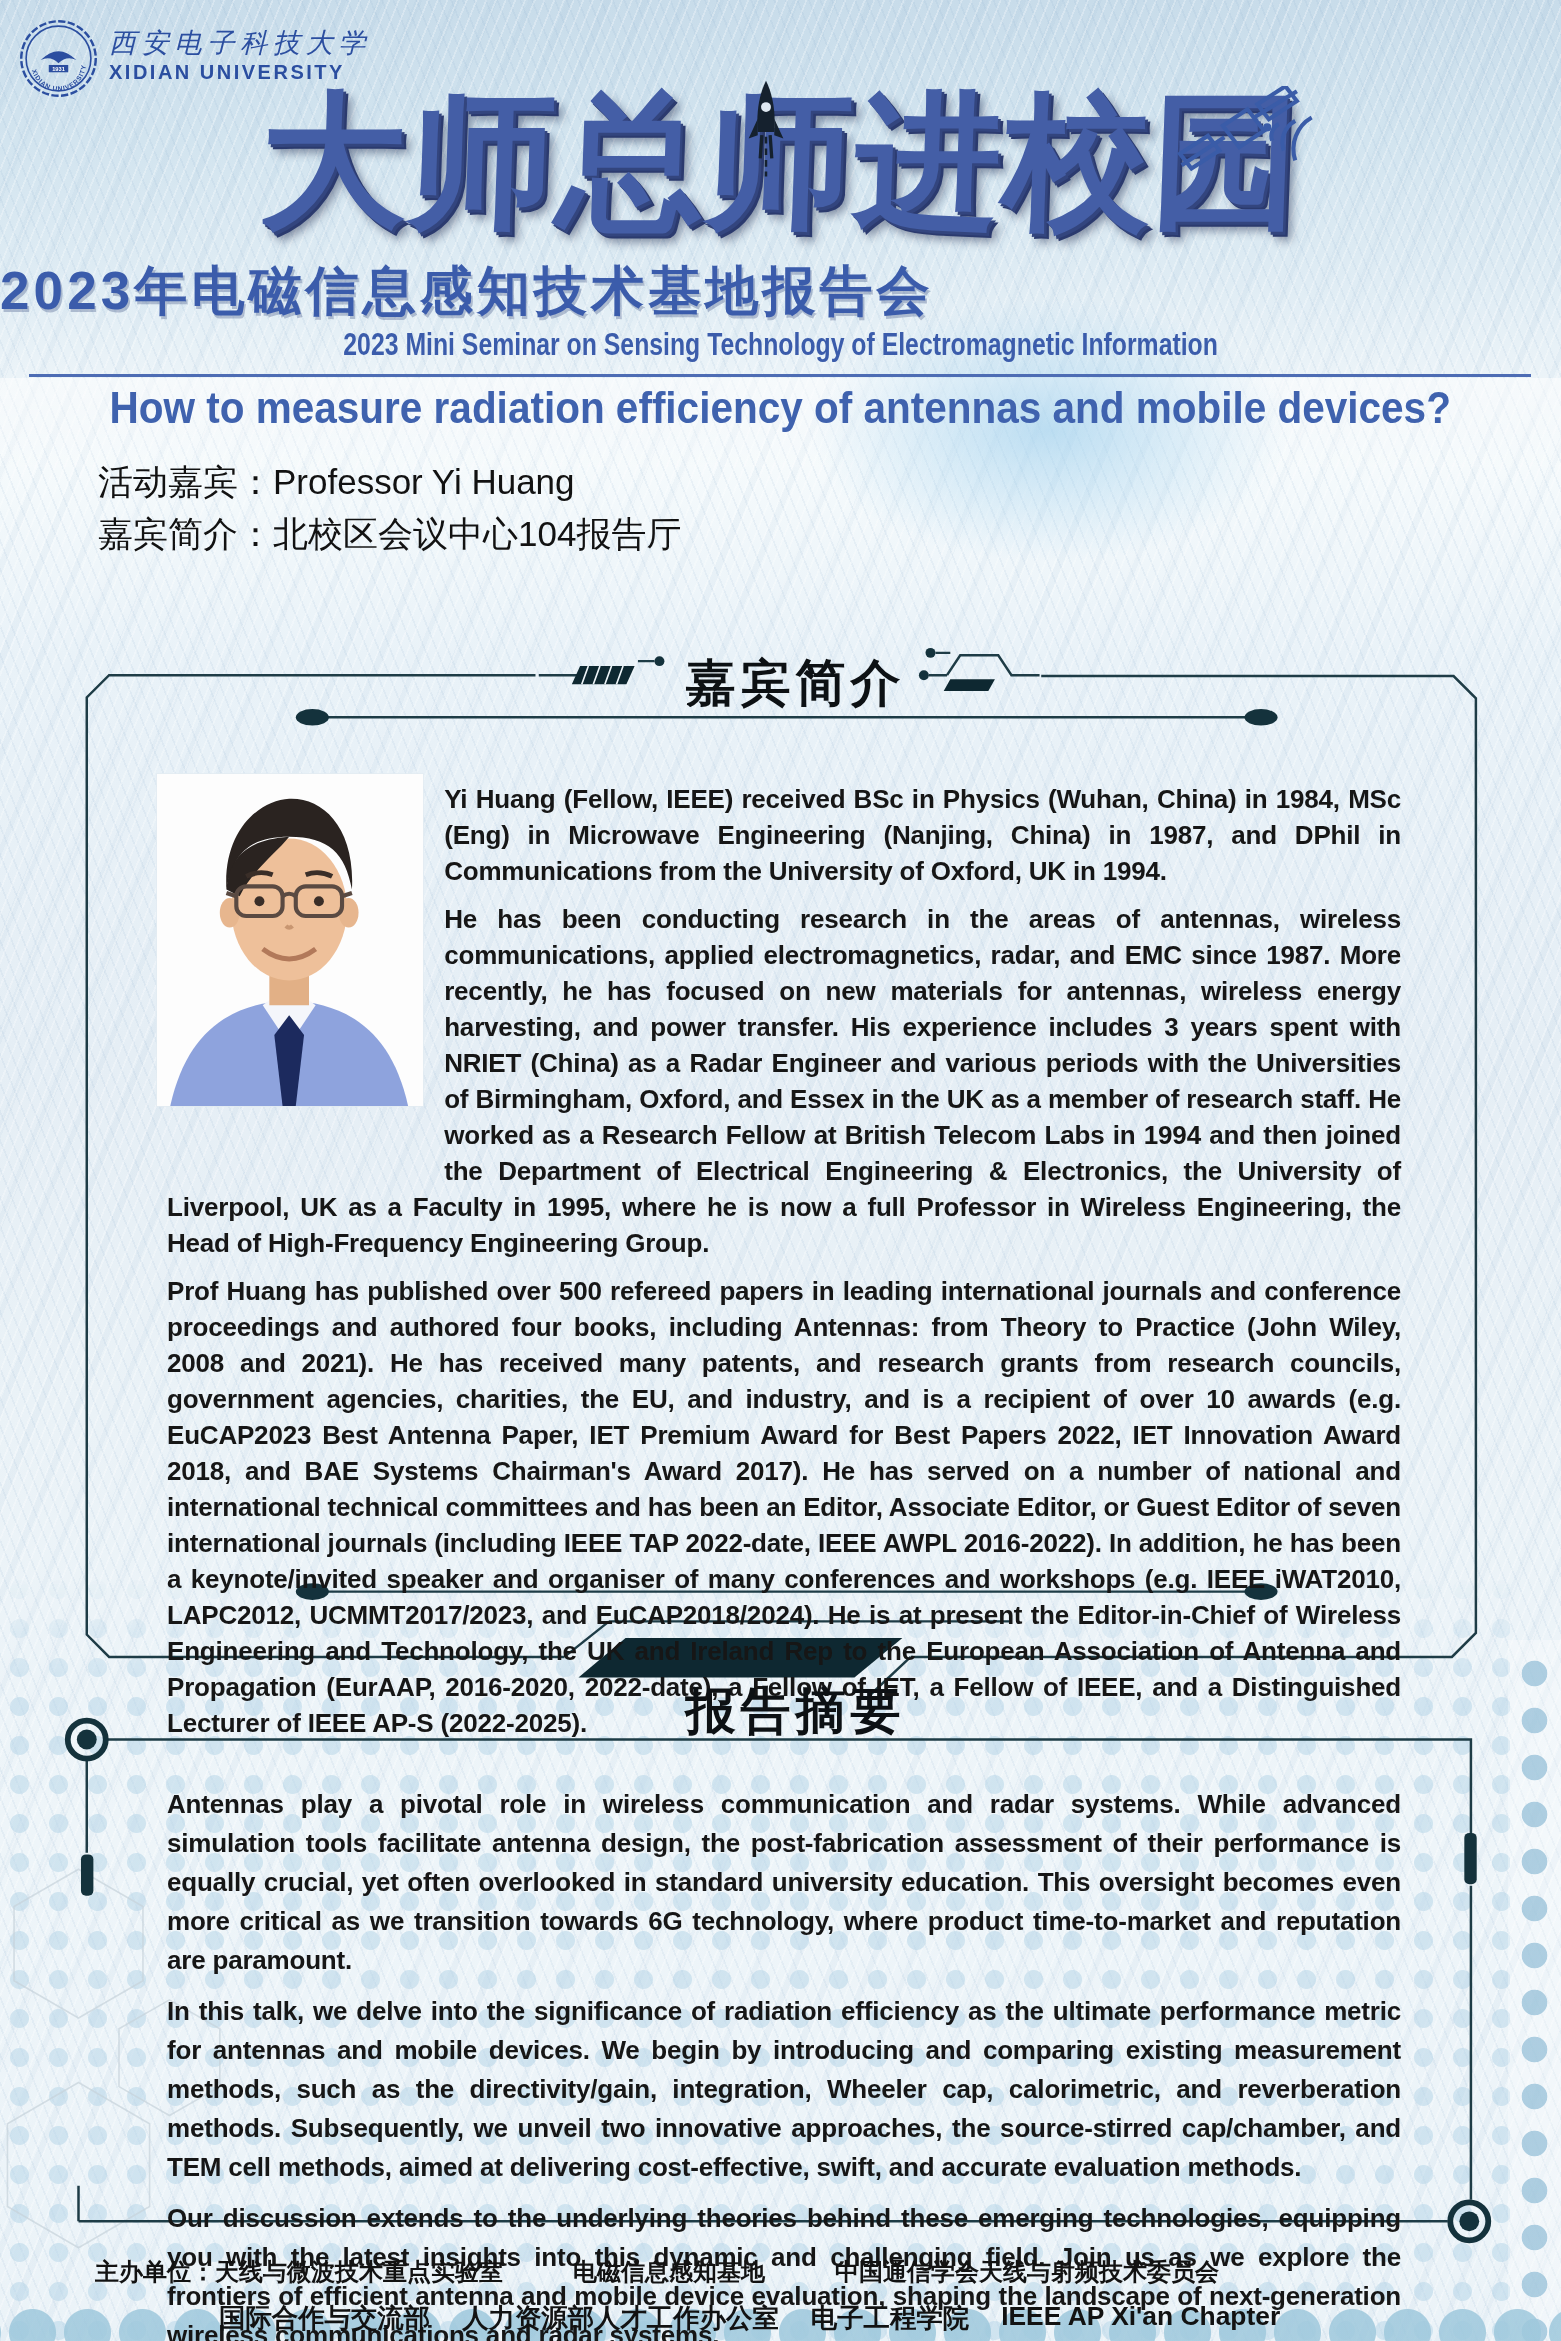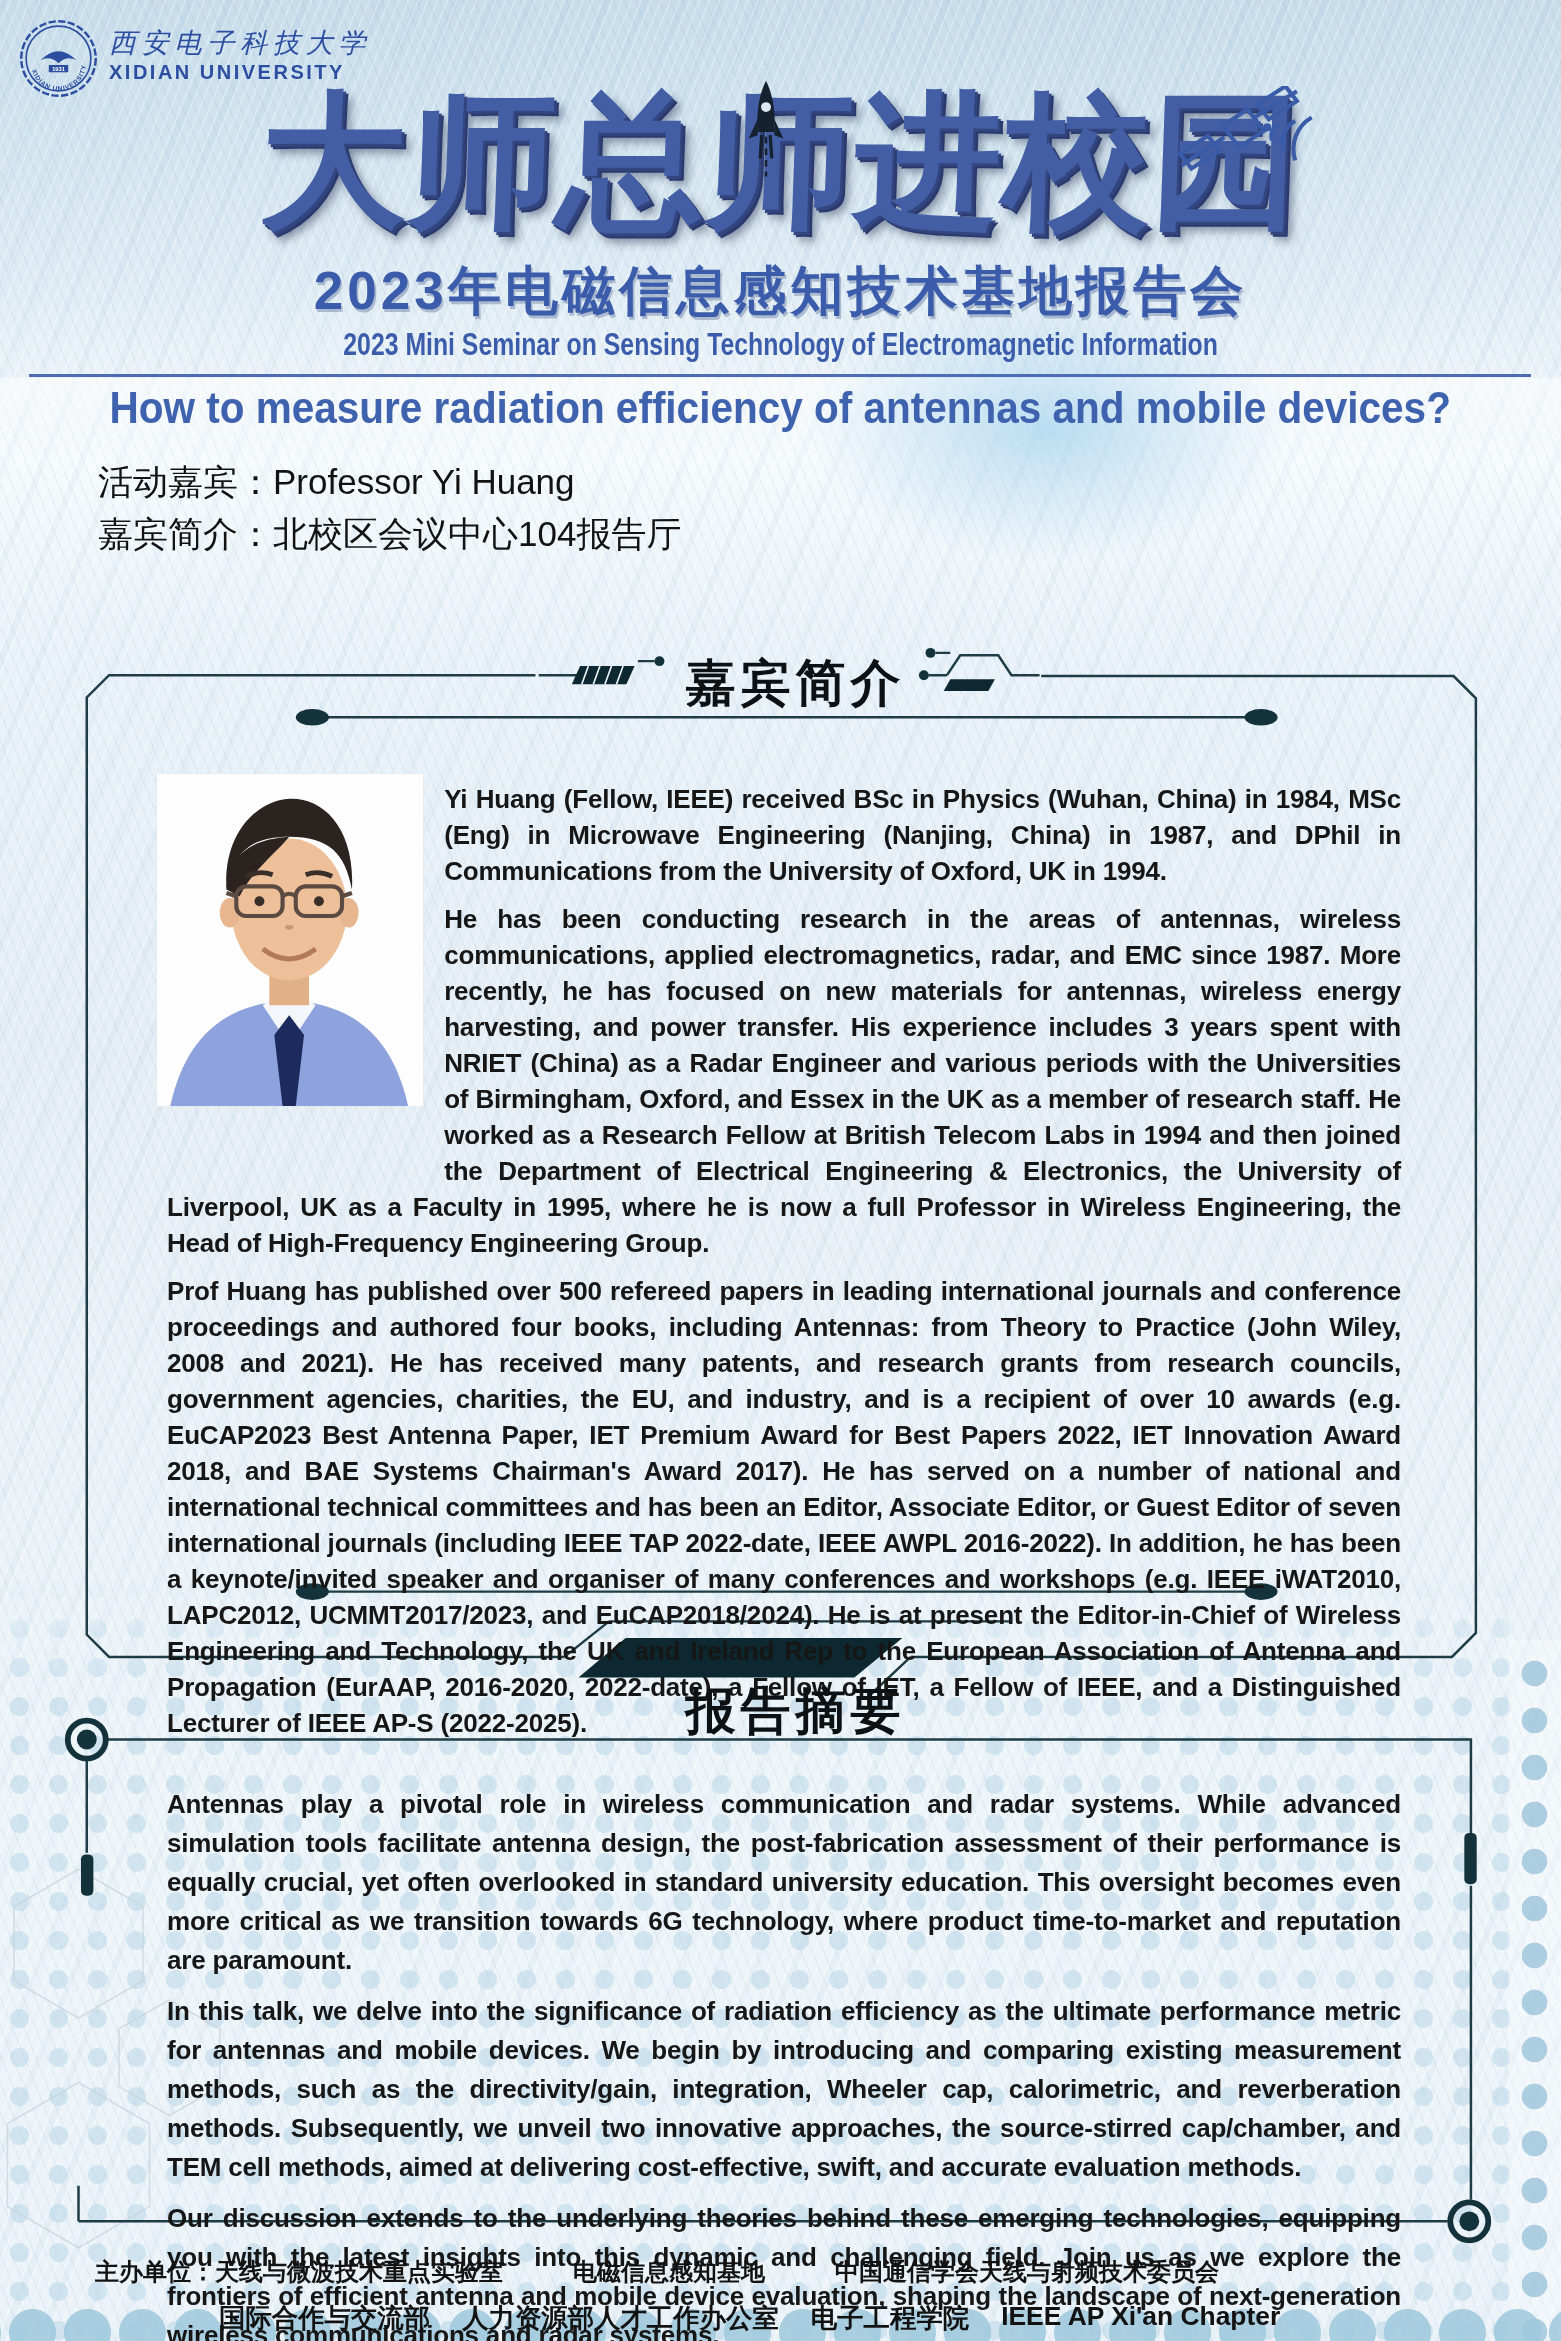--- a/index.html
+++ b/index.html
@@ -37,21 +37,21 @@
   .seal{position:absolute;left:18px;top:18px;width:81px;height:81px;}
   .logo-cal{position:absolute;left:109px;top:25px;font-family:"Liberation Serif","DejaVu Serif",serif;
     font-style:italic;font-weight:normal;font-size:27px;letter-spacing:5.8px;color:#2b4ea0;}
   .logo-en{position:absolute;left:109px;top:61px;font-weight:bold;font-size:20px;letter-spacing:2.5px;color:#2b4ea0;}
   .main-title{position:absolute;left:0;right:0;top:73px;text-align:center;
     font-size:147px;line-height:1.2;font-weight:bold;color:#445ea6;letter-spacing:1.7px;
     transform:skewX(-2deg);
     text-shadow:2.5px 2.5px 0 #33457e, 5px 5px 0 #2b3a6e, 8.3px 9px 10px rgba(22,32,66,.45);}
   .rocket{position:absolute;left:746px;top:79px;width:40px;height:124px;}
   .satellite{position:absolute;left:1175px;top:86px;width:140px;height:124px;}
-  .subtitle-cn{position:absolute;left:0;right:0;top:256px;text-align:center;
+  .subtitle-cn{position:absolute;left:0;right:0;top:256px;text-align:left;
     font-size:53px;font-weight:bold;color:#3b5cab;letter-spacing:4.1px;
     text-shadow:1.7px 2.5px 0 rgba(45,65,120,.30);}
   .subtitle-en{position:absolute;left:0;right:0;top:327px;text-align:center;
     font-size:31px;font-weight:bold;color:#3b5cab;}
   .subtitle-en > span{display:inline-block;transform:scaleX(.80);transform-origin:center;white-space:nowrap;}
   .rule{position:absolute;left:29px;top:374px;width:1502px;height:3.3px;background:#4d6cb4;}
   .talk-title{position:absolute;left:0;right:0;top:382px;text-align:center;
     font-size:45px;font-weight:bold;color:#3f62ae;}
   .talk-title > span{display:inline-block;transform:scaleX(.90);transform-origin:center;white-space:nowrap;}
   

